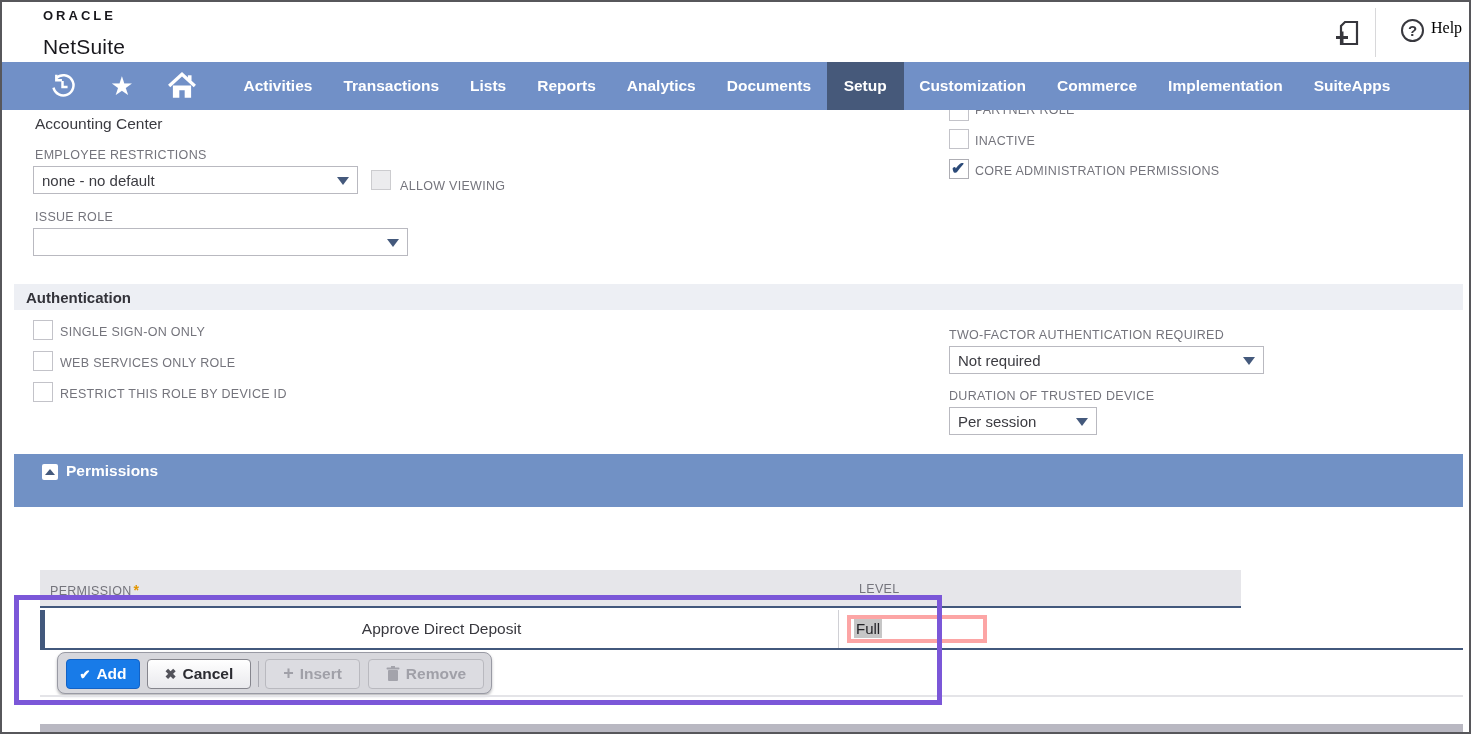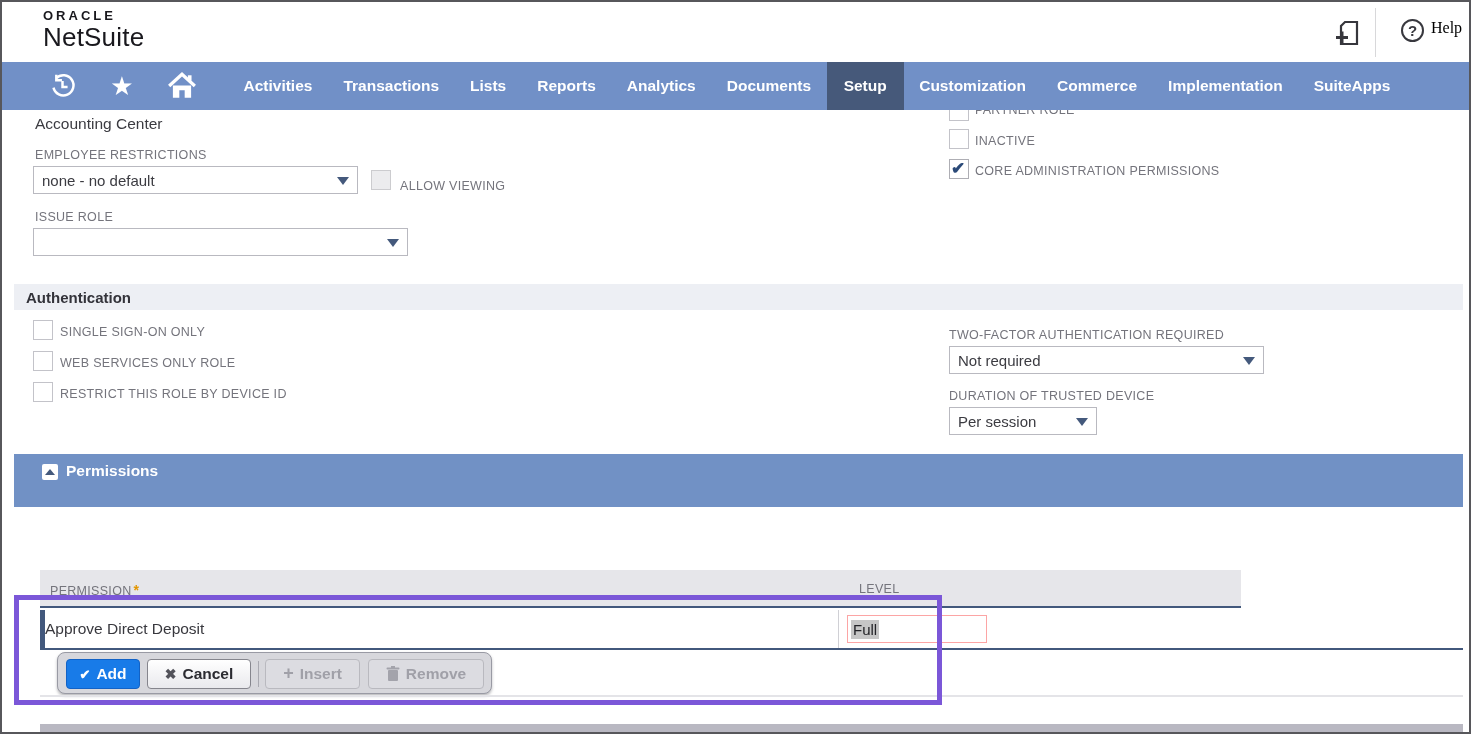--- a/index.html
+++ b/index.html
@@ -6,21 +6,21 @@
   html,body { background:#fff; }
   body { font-family:"Liberation Sans", sans-serif; }
   .screen { position:relative; width:1471px; height:734px; background:#fff;
             border:2px solid #57575b; overflow:hidden; }
   .abs { position:absolute; }
 
   
   .topbar { left:16px; top:0; width:1467px; height:60px; background:#fff; z-index:20; }
   .brand { left:25px; top:7px; line-height:1; color:#19181d; }
   .brand .oracle { font-size:13px; font-weight:700; letter-spacing:3px; }
-  .brand .netsuite { font-size:26px; font-weight:500; margin-top:2px; letter-spacing:0.2px; }
+  .brand .netsuite { font-size:21px; font-weight:500; margin-top:14px; letter-spacing:0.2px; }
   .search-box { left:368px; top:5px; width:689px; height:40px; border:1px solid #97979d; background:#fff; }
   .search-box input { position:absolute; left:0; top:0; width:100%; height:100%; border:none; outline:none;
                       padding:0 40px 0 10px; font-size:17px; color:#3b3b41; font-family:"Liberation Sans",sans-serif; }
   .search-box input::placeholder { color:#b9b9c1; opacity:1; }
   .search-glass { position:absolute; right:10px; top:8px; cursor:pointer; }
   .quickadd { left:1314px; top:15px; width:32px; height:32px; cursor:pointer; }
   .top-divider { left:1357px; top:6px; width:1px; height:49px; background:#d8d8da; }
   .help-circle { left:1383px; top:17px; width:23px; height:23px; border:2px solid #38383e; border-radius:50%;
                  color:#38383e; font-size:15px; font-weight:700; text-align:center; line-height:19px; }
   .help-label { left:1413px; top:17px; font-size:16px; color:#000000; cursor:pointer;font-family:Liberation Serif, serif; }
@@ -67,23 +67,23 @@
 
   
   .tbl-head { left:38px; top:568px; width:1201px; height:38px; background:#e6e6ea; border-bottom:2px solid #42587c; }
   .tbl-head .c1 { position:absolute; left:10px; top:12px; }
   .tbl-head .req { color:#e39600; font-size:14px; font-weight:700; margin-left:2px; }
   .tbl-head .c2 { position:absolute; left:819px; top:12px; }
   .row { left:38px; top:608px; width:1423px; height:40px; background:#fff; border-bottom:2px solid #42587c; }
   .row .leftbar { position:absolute; left:0; top:0; width:5px; height:100%; background:#42587c; }
   .perm-cell { position:absolute; left:5px; top:0; width:794px; height:100%; border-right:1px solid #d0d0d5; }
   .perm-cell input { position:absolute; left:0; top:0; width:100%; height:100%; border:none; outline:none;
-                     font-size:15.5px; color:#38383e; font-family:"Liberation Sans",sans-serif; background:transparent; }
-  .level-cell { position:absolute; left:807px; top:5px; width:140px; height:28px; border:1px solid #fca5a5; background:#fff;
-                display:flex; align-items:center; padding-left:3px; cursor:text; }
+                     font-size:15.5px; color:#38383e; font-family:"Liberation Sans",sans-serif; background:transparent;text-align:center; }
+  .level-cell { position:absolute; left:807px; top:5px; width:140px; height:28px; border:4px solid #fca5a5; background:#fff;
+                display:flex; align-items:flex-start; padding-left:3px; cursor:text; }
   .level-cell span { font-size:15px; color:#232327; background:#c6c6c6; padding:1px 2px; }
 
   
   .btnbar { left:55px; top:650px; width:435px; height:42px; background:#d7d7dc; border:1px solid #999aa4;
             border-radius:8px; box-shadow:0 2px 3px rgba(60,60,70,0.35); }
   .btn { position:absolute; top:6px; height:30px; border-radius:4px; font-size:15.5px; font-weight:700;
          display:flex; align-items:center; justify-content:center; gap:6px; cursor:pointer; white-space:nowrap; }
   .btn-add { left:8px; width:74px; background:#187be8; border:1px solid #1262c6; color:#fff; }
   .btn-cancel { left:89px; width:104px; background:linear-gradient(#ffffff,#e9e9ed); border:1px solid #85858d; color:#2b2b31; }
   .btn-cancel .x { color:#52525a; font-size:14px; }

